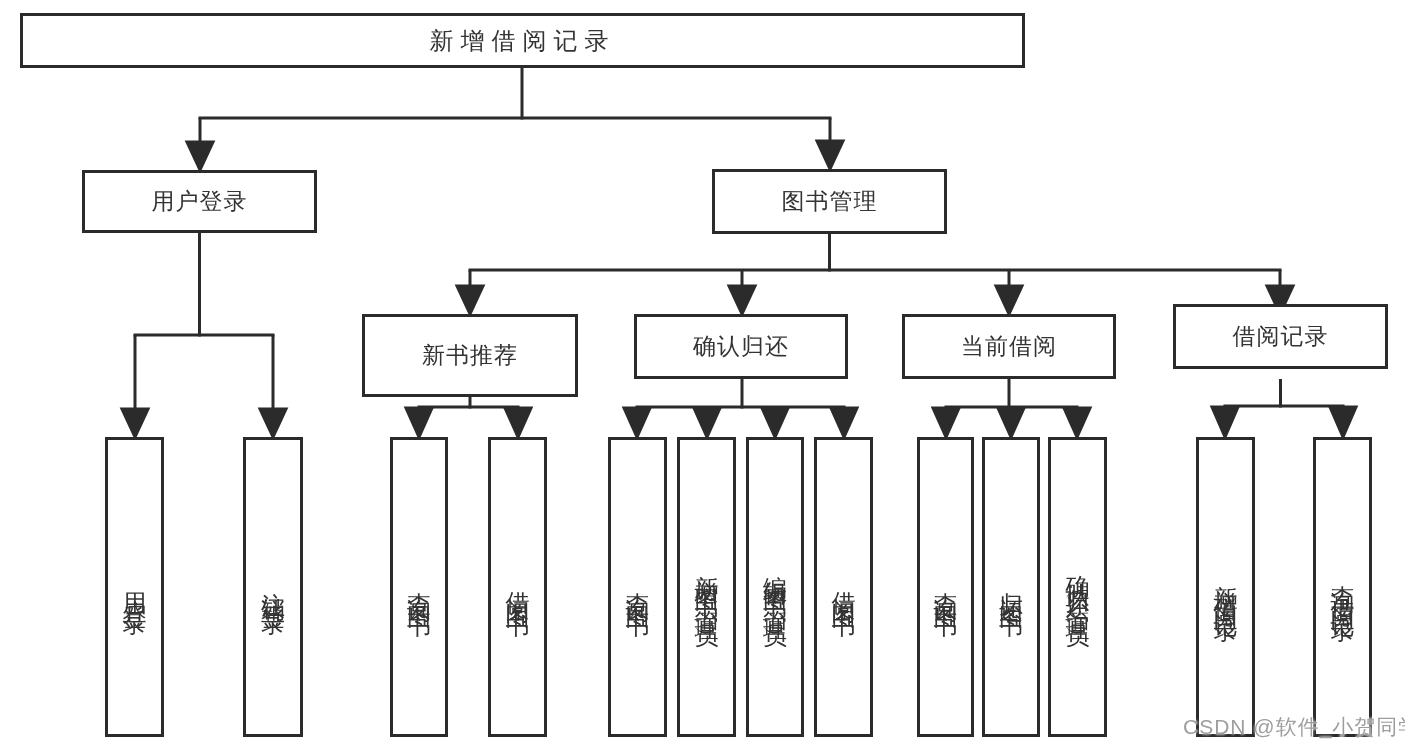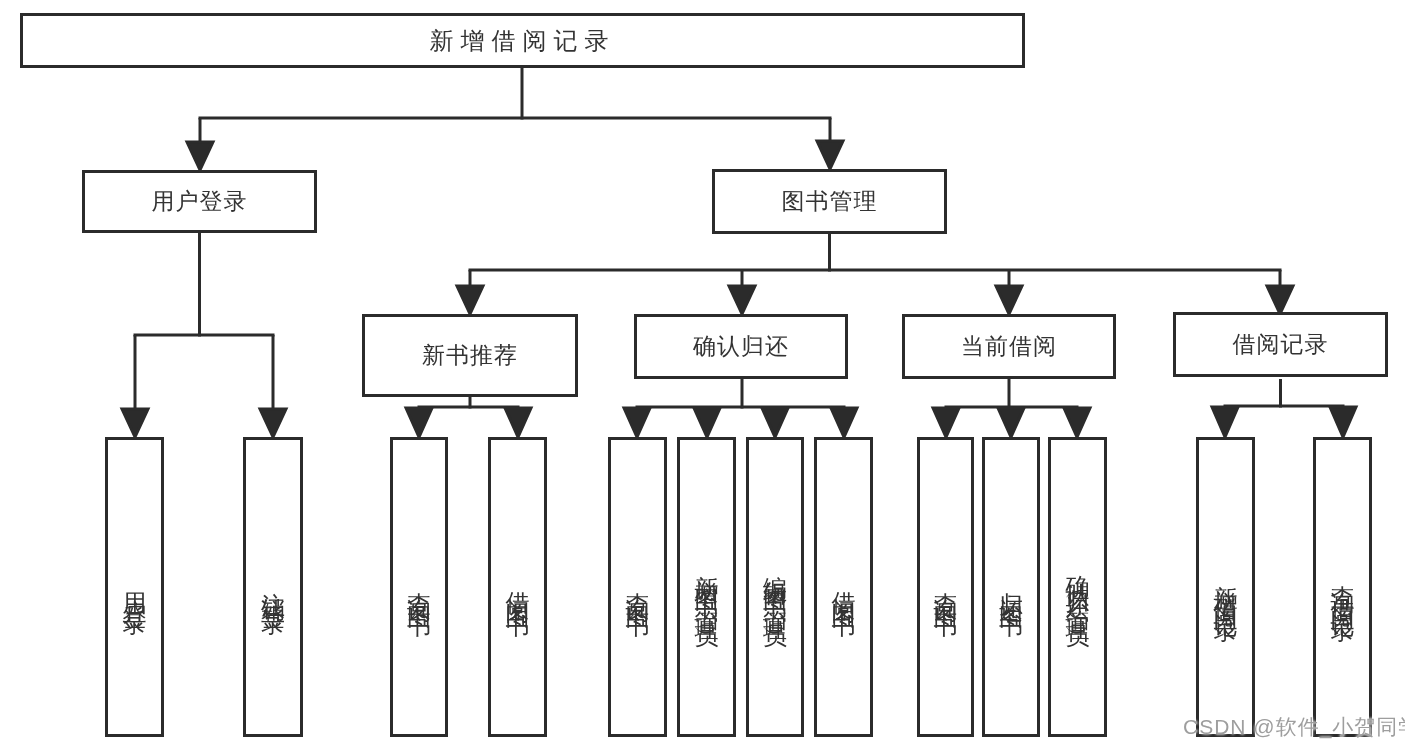--- a/index.html
+++ b/index.html
@@ -140,21 +140,21 @@
 
   <div class="node" style="left:362px; top:314px; width:216px; height:83px;">
     <span class="hlabel">新书推荐</span>
   </div>
   <div class="node" style="left:634px; top:314px; width:214px; height:65px;">
     <span class="hlabel">确认归还</span>
   </div>
   <div class="node" style="left:902px; top:314px; width:214px; height:65px;">
     <span class="hlabel">当前借阅</span>
   </div>
-  <div class="node" style="left:1173px; top:312px; width:215px; height:65px;">
+  <div class="node" style="left:1173px; top:304px; width:215px; height:65px;">
     <span class="hlabel">借阅记录</span>
   </div>
 
   <div class="node" style="left:105px; top:437px; width:59px; height:300px;">
     <span class="vlabel">用户登录</span>
   </div>
   <div class="node" style="left:243px; top:437px; width:60px; height:300px;">
     <span class="vlabel">注销登录</span>
   </div>
 

